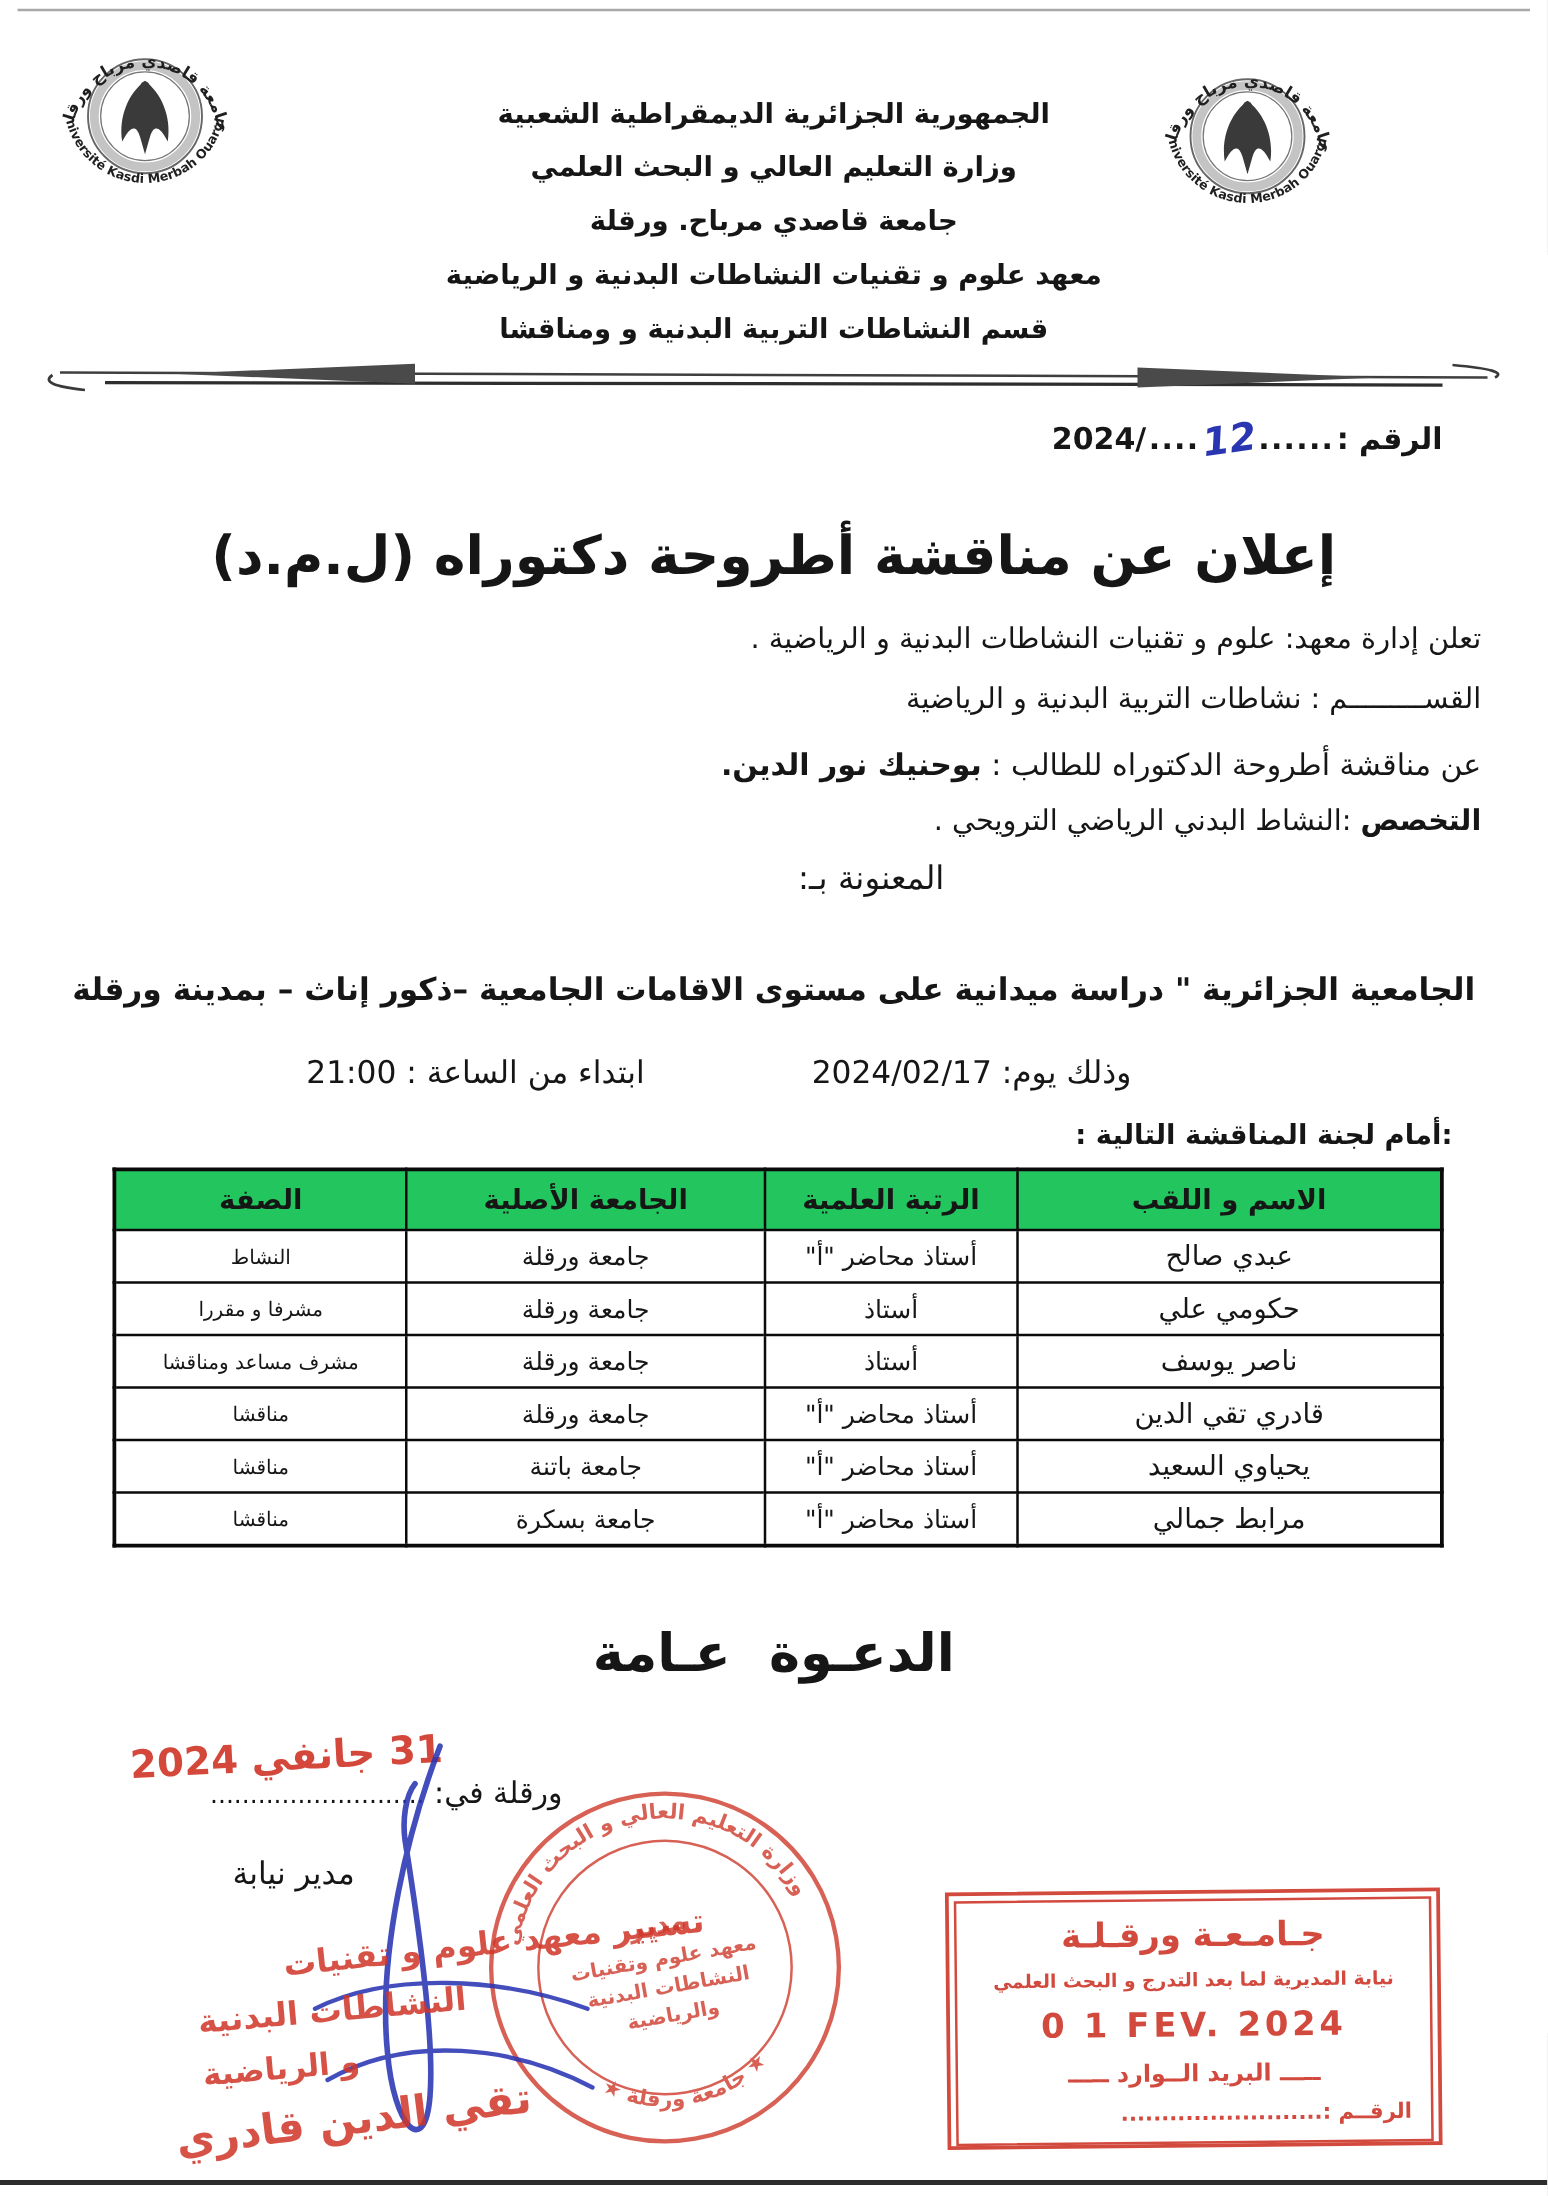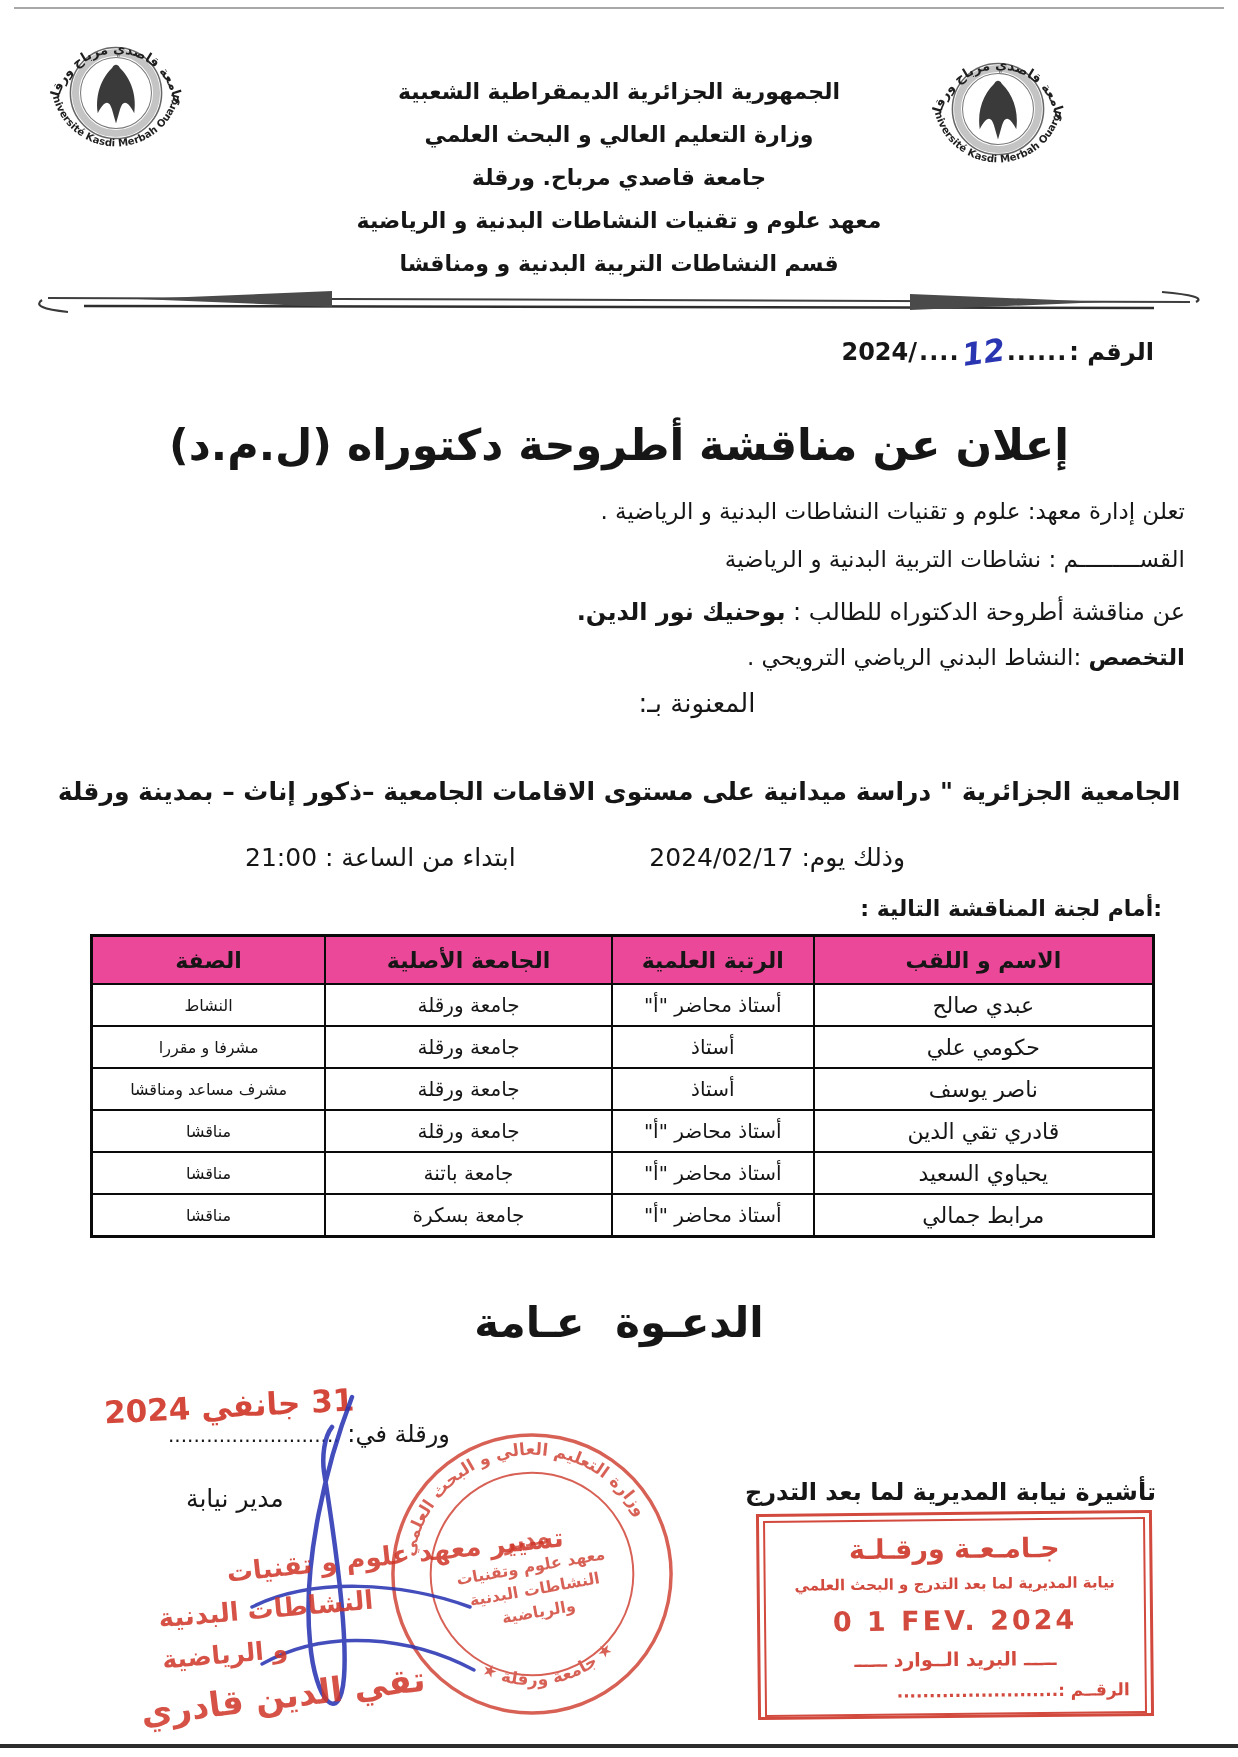--- a/index.html
+++ b/index.html
@@ -38,21 +38,21 @@
   .thesis2{top:777px;font-weight:bold;font-size:25px;}
 
   .date-span{top:843px;right:333px;font-size:25px;}
   .time-span{top:843px;left:245px;font-size:25px;}
   .committee-intro{top:896px;right:76px;font-size:22px;font-weight:bold;}
 
   table.committee{top:934px;left:90px;width:1065px;position:absolute;direction:rtl;
                   border-collapse:collapse;border:3px solid #0a0a0a;}
   table.committee th,table.committee td{border:2.5px solid #0a0a0a;text-align:center;
                   padding:0 4px;}
-  table.committee th{background:#ec4899;font-size:22px;font-weight:bold;height:46px;}
+  table.committee th{background:#22c55e;font-size:22px;font-weight:bold;height:46px;}
   table.committee td{font-size:20px;height:40px;}
   table.committee td:nth-child(1){font-size:22px;}
   table.committee td:nth-child(4){font-size:16px;}
 
   .invitation{top:1298px;font-size:42px;font-weight:bold;word-spacing:16px;}
 
   .place-line{top:1420px;left:168px;width:305px;font-size:24px;text-align:left;}
   .place-dots{font-size:20px;letter-spacing:1px;}
   .date-stamp{top:1388px;left:104px;color:#d03528;font-size:31px;font-weight:bold;
               transform:rotate(-3deg);letter-spacing:4px;opacity:.9;}
@@ -229,21 +229,20 @@
 
   <div class="abs center invitation rtl">الدعـوة عـامة</div>
 
   <div class="abs place-line rtl">
     <span>ورقلة في:</span>
     <span class="place-dots">...........................</span>
   </div>
   <div class="abs date-stamp rtl">31 جانفي 2024</div>
 
   <div class="abs director-label rtl">مدير نيابة</div>
-  <div class="abs visa-label rtl">تأشيرة نيابة المديرية لما بعد التدرج</div>
 
   <div class="abs stamp-box">
     <div class="stamp-box-inner">
       <div class="sb-univ">جـامـعـة ورقـلـة</div>
       <div class="sb-dir">نيابة المديرية لما بعد التدرج و البحث العلمي</div>
       <div class="sb-date">0 1 FEV. 2024</div>
       <div class="sb-mail">ـــــ  البريد الــوارد  ـــــ</div>
       <div class="sb-num">الرقــم :.........................</div>
     </div>
   </div>

